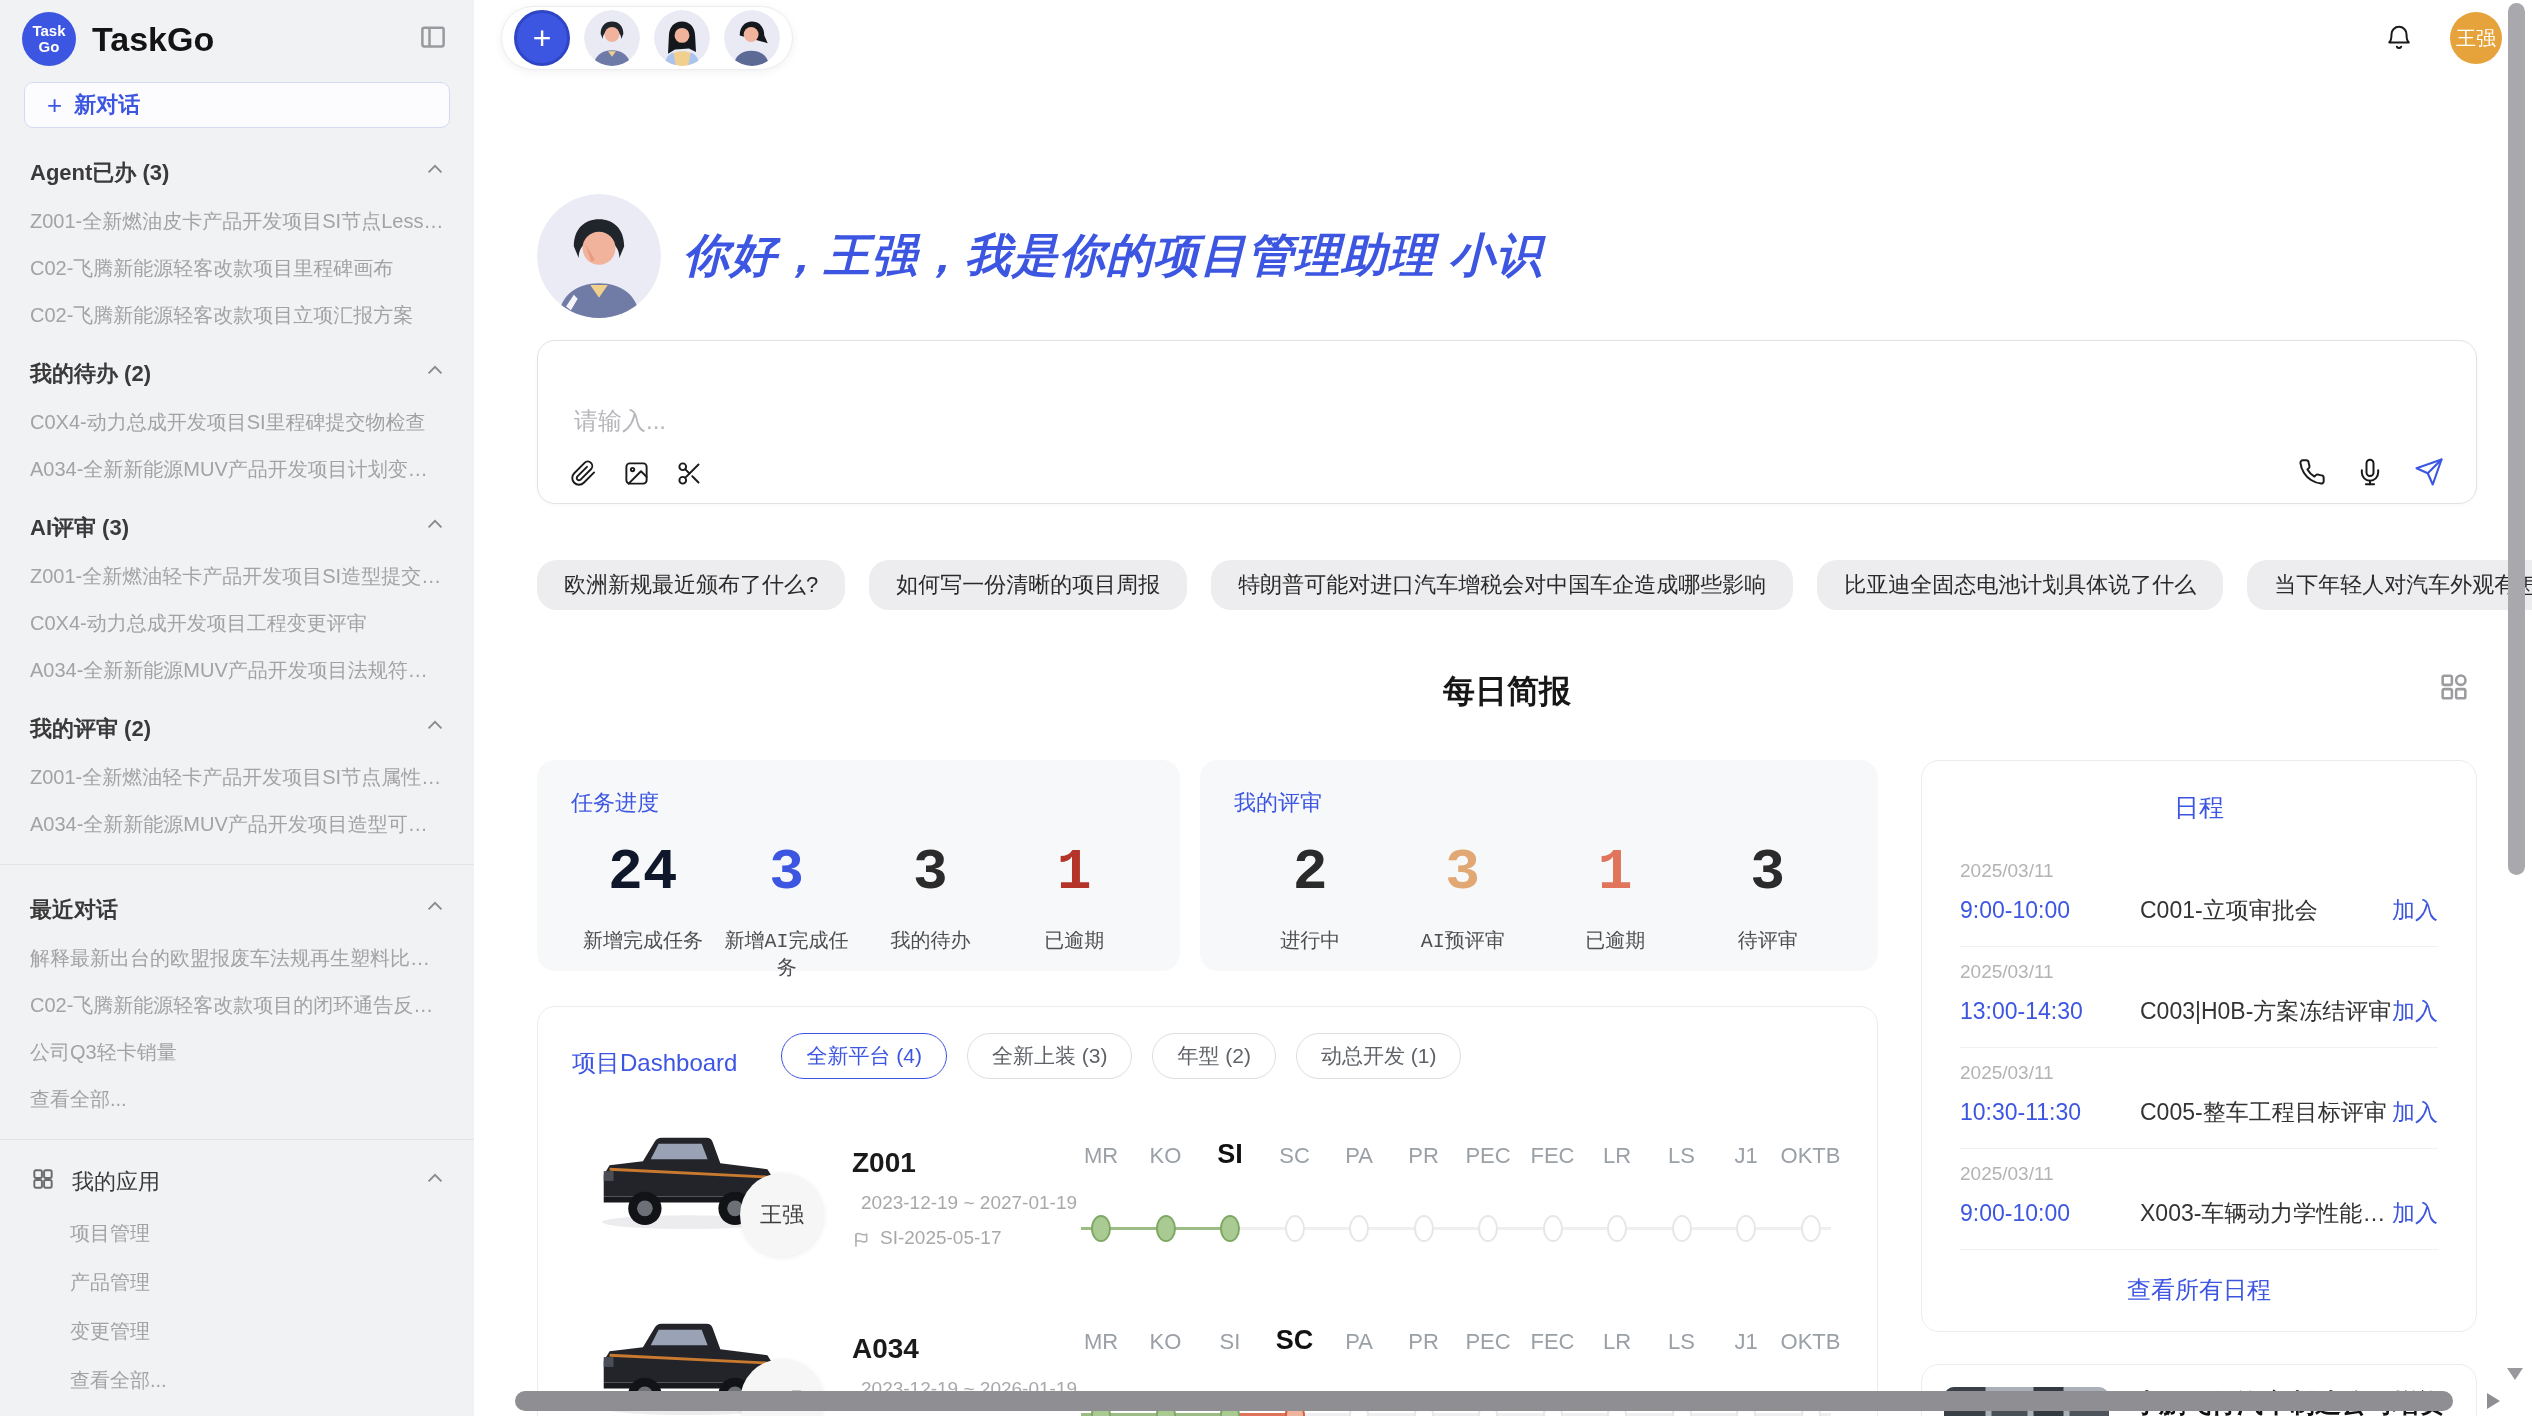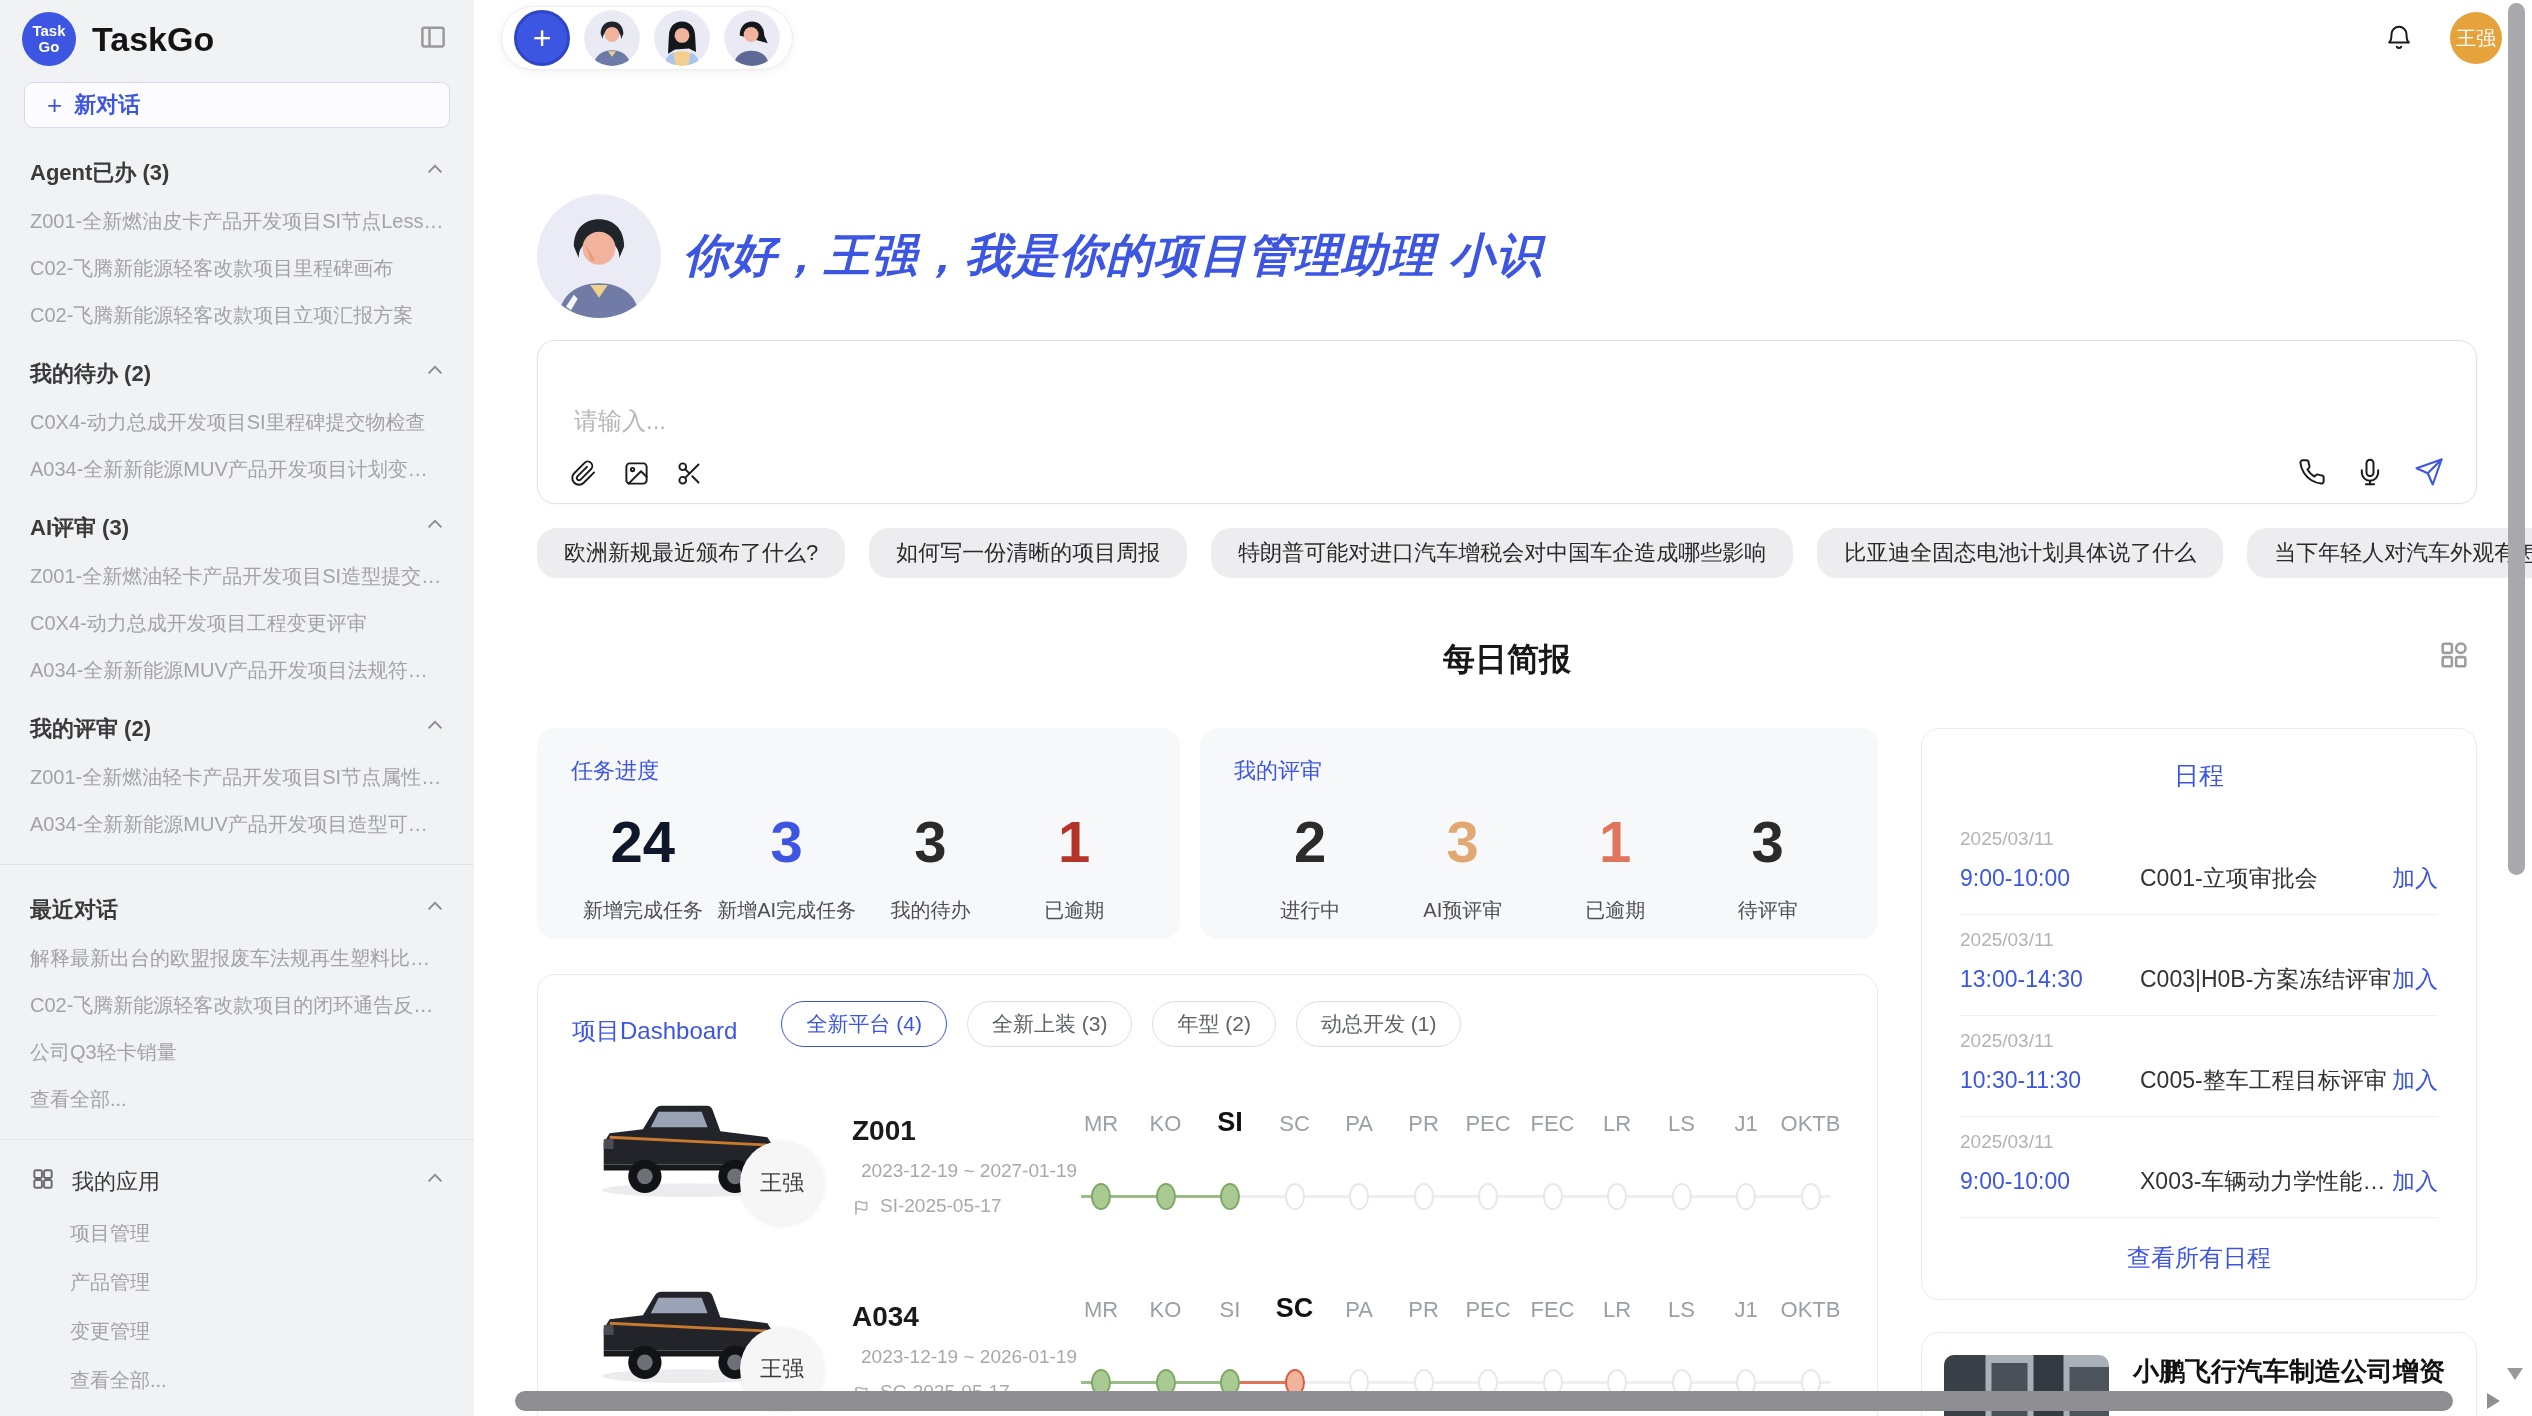--- a/index.html
+++ b/index.html
@@ -50,32 +50,32 @@
     background:#fff; box-shadow:0 1px 4px rgba(0,0,0,.03); }
   .composer textarea { position:absolute; left:36px; top:64px; width:1200px; height:44px; border:none; outline:none;
     resize:none; font-size:24px; font-family:inherit; color:#333; background:transparent; }
   .composer textarea::placeholder { color:#b6b6bc; }
   .comp-icons-left { position:absolute; left:32px; bottom:16px; display:flex; gap:26px; align-items:center; }
   .comp-icons-right { position:absolute; right:32px; bottom:16px; display:flex; gap:30px; align-items:center; }
   .icon-btn { cursor:pointer; display:flex; }
 
   .chips { margin-top:24px; display:flex; gap:24px; }
   .chip { height:50px; line-height:50px; background:#ededef; border-radius:20px; padding:0 27px; font-size:22px;
-    color:#2a2a2a; white-space:nowrap; cursor:pointer; }
+    color:#2a2a2a; white-space:nowrap; cursor:pointer;margin-top:32px; }
 
   .briefing-header { margin-top:60px; position:relative; text-align:center; }
   .briefing-header h2 { font-size:32px; font-weight:800; color:#171717; display:inline-block; }
   .briefing-grid-icon { position:absolute; right:6px; top:0; cursor:pointer; }
 
   .columns { margin-top:46px; display:flex; gap:43px; align-items:flex-start; }
   .col-left { width:1341px; flex:none; }
   .col-right { width:556px; flex:none; }
 
   .stat-cards { display:flex; gap:20px; }
-  .stat-card { height:211px; background:#f7f8f9; border-radius:18px; padding:28px 34px; }
+  .stat-card { height:211px; background:#f7f8f9; border-radius:18px; padding:28px 34px;font-family:Liberation Mono, monospace; }
   .stat-card.c1 { width:643px; } .stat-card.c2 { width:678px; }
   .stat-title { font-size:22px; color:#3d56e2; font-weight:500; }
   .stat-row { margin-top:22px; display:flex; }
   .stat { flex:1; text-align:center; }
   .stat .val { font-size:58px; font-weight:600; }
   .stat .lab { margin-top:22px; font-size:20px; color:#4f4f52; }
 
   .dash-card { margin-top:35px; border:1.5px solid #ececee; border-radius:18px; background:#fff; height:640px;
     padding:26px 34px; overflow:hidden; }
   .dash-head { display:flex; align-items:flex-end; gap:44px; }

